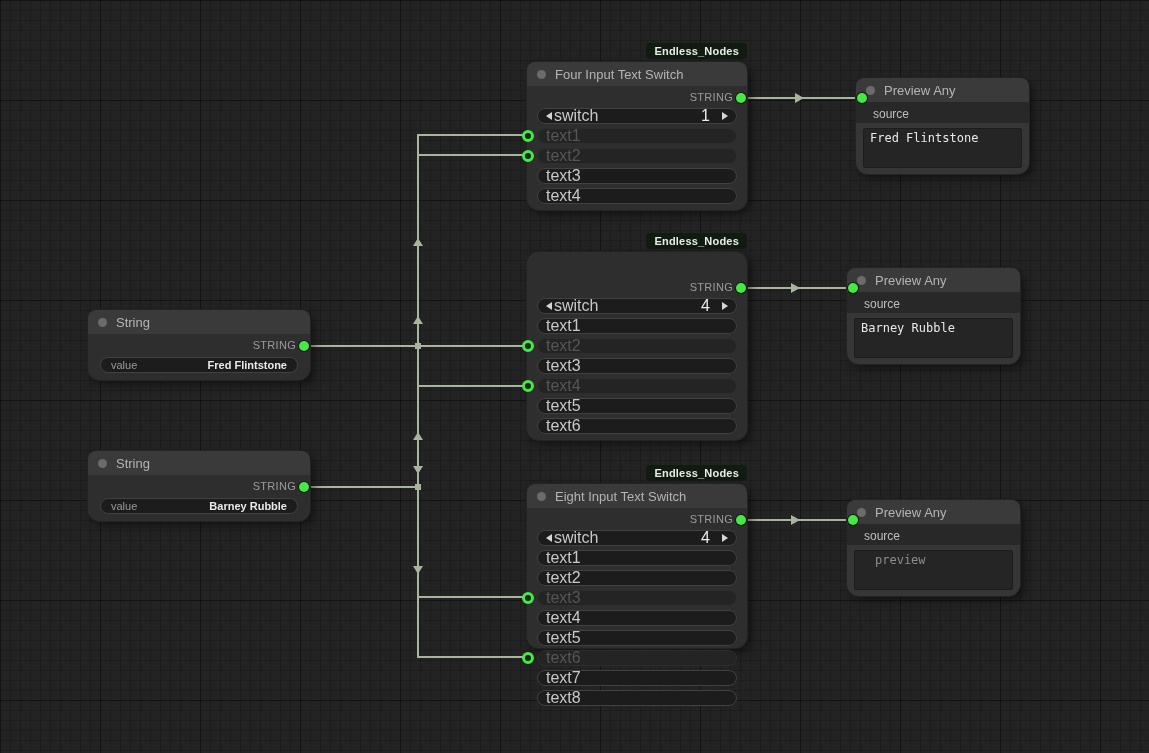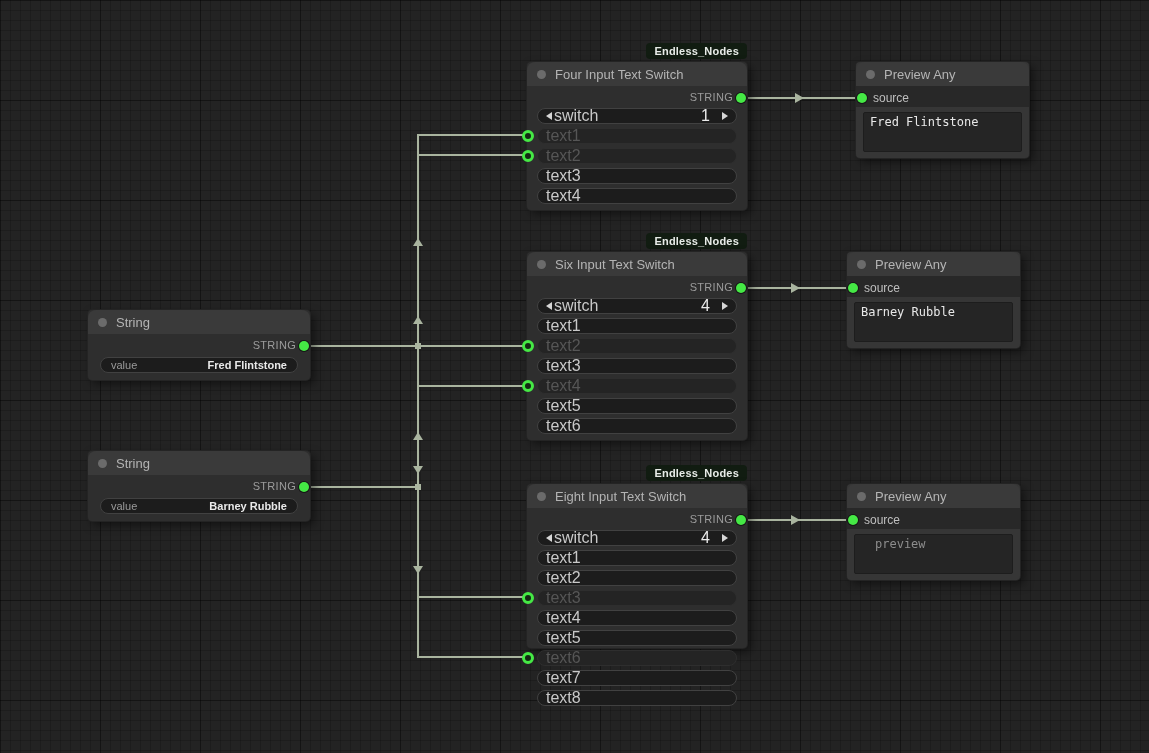--- a/index.html
+++ b/index.html
@@ -6,23 +6,23 @@
   body{width:1149px;height:753px;position:relative;overflow:hidden;
        font-family:"Liberation Sans",sans-serif;background:#232323;}
   #canvas{position:absolute;inset:0;
     background-color:#232323;
     background-image:
       linear-gradient(rgba(0,0,0,.32) 1px,transparent 1px),
       linear-gradient(90deg,rgba(0,0,0,.32) 1px,transparent 1px),
       linear-gradient(rgba(0,0,0,.16) 1px,transparent 1px),
       linear-gradient(90deg,rgba(0,0,0,.16) 1px,transparent 1px);
     background-size:100px 100px,100px 100px,10px 10px,10px 10px;}
-  .node{position:absolute;background:#2e2e2e;border-radius:4px;
+  .node{position:absolute;background:#2e2e2e;border-radius:12px;
         box-shadow:0 0 0 1px #242424,4px 4px 10px rgba(0,0,0,.5);}
-  .node.preview{background:#363636;}
+  .node.preview{background:#363636;margin-top:16px;}
   .ntitle{position:absolute;top:0;left:0;right:0;height:24px;background:#3a3a3a;
           border-radius:8px 8px 0 0;display:flex;align-items:center;padding:0 10px;box-sizing:border-box;}
   .tdot{width:9px;height:9px;border-radius:50%;background:#6b6b6b;margin-right:9px;flex:none;}
   .ttext{color:#b4b4b4;font-size:13px;white-space:nowrap;}
   .outlbl{position:absolute;top:29px;right:14px;font-size:11px;color:#9c9c9c;letter-spacing:.3px;}
   .w{position:absolute;left:10px;width:200px;height:16px;box-sizing:border-box;
      background:#1c1c1c;border:1px solid #414141;border-radius:8px;
      display:flex;align-items:center;font-size:16px;color:#c9c9c9;padding:0 8px;}
   .w.dim{background:#242424;border-color:#2e2e2e;color:#565656;}
   .w .lbl{margin-left:2px;}
@@ -133,24 +133,20 @@
     <div class="w" style="top:106px;">
         <span>text3</span>
       </div>
     <div class="w" style="top:126px;">
         <span>text4</span>
       </div>
   </div>
 
   <div class="badge" style="right:402px;top:233px;">Endless_Nodes</div>
   <div class="node" style="left:527px;top:252px;width:220px;height:188px;">
-    <div class="ntitle">
-      <span class="tdot"></span>
-      <span class="ttext">Six Input Text Switch</span>
-    </div>
     <span class="outlbl">STRING</span>
     <div class="w" style="top:46px;">
       <span class="tri-l"></span>
       <span class="lbl">switch</span>
       <span class="spacer"></span>
       <span class="val">4</span>
       <span class="tri-r"></span>
     </div>
     <div class="w" style="top:66px;">
         <span>text1</span>

